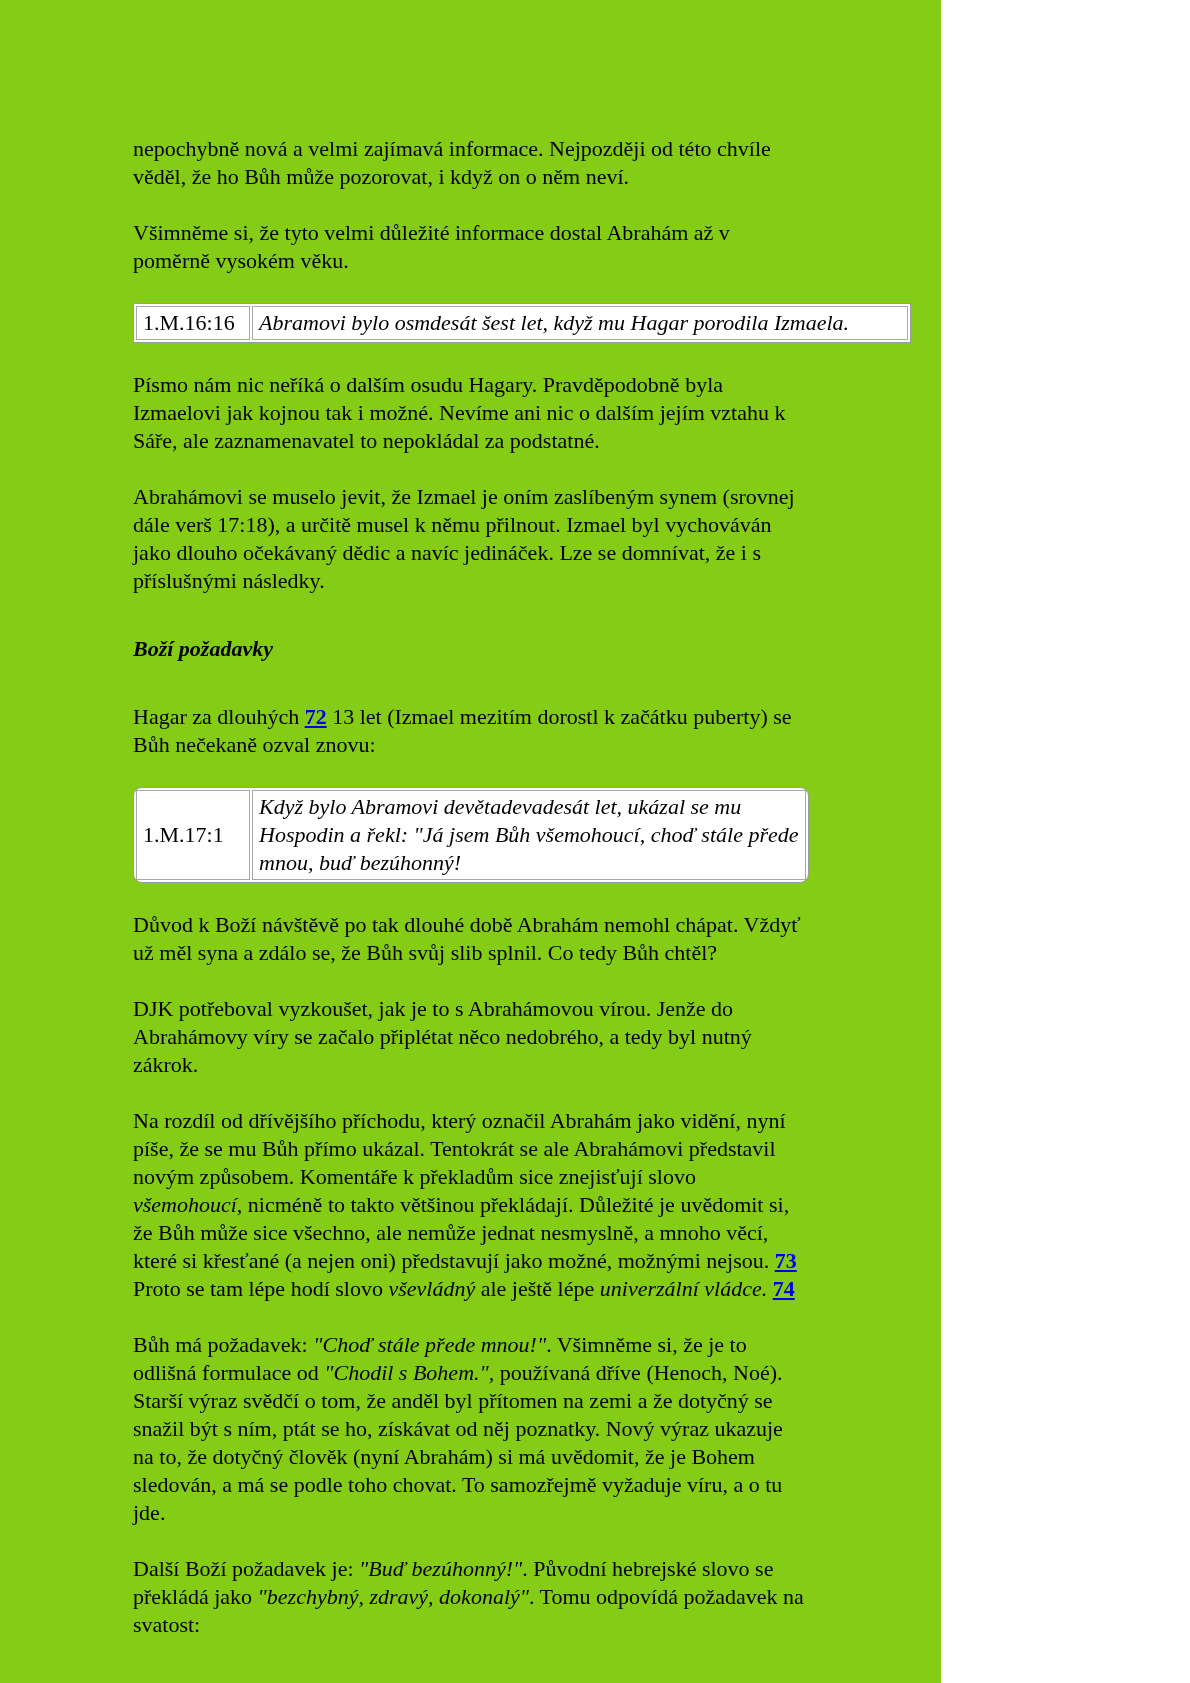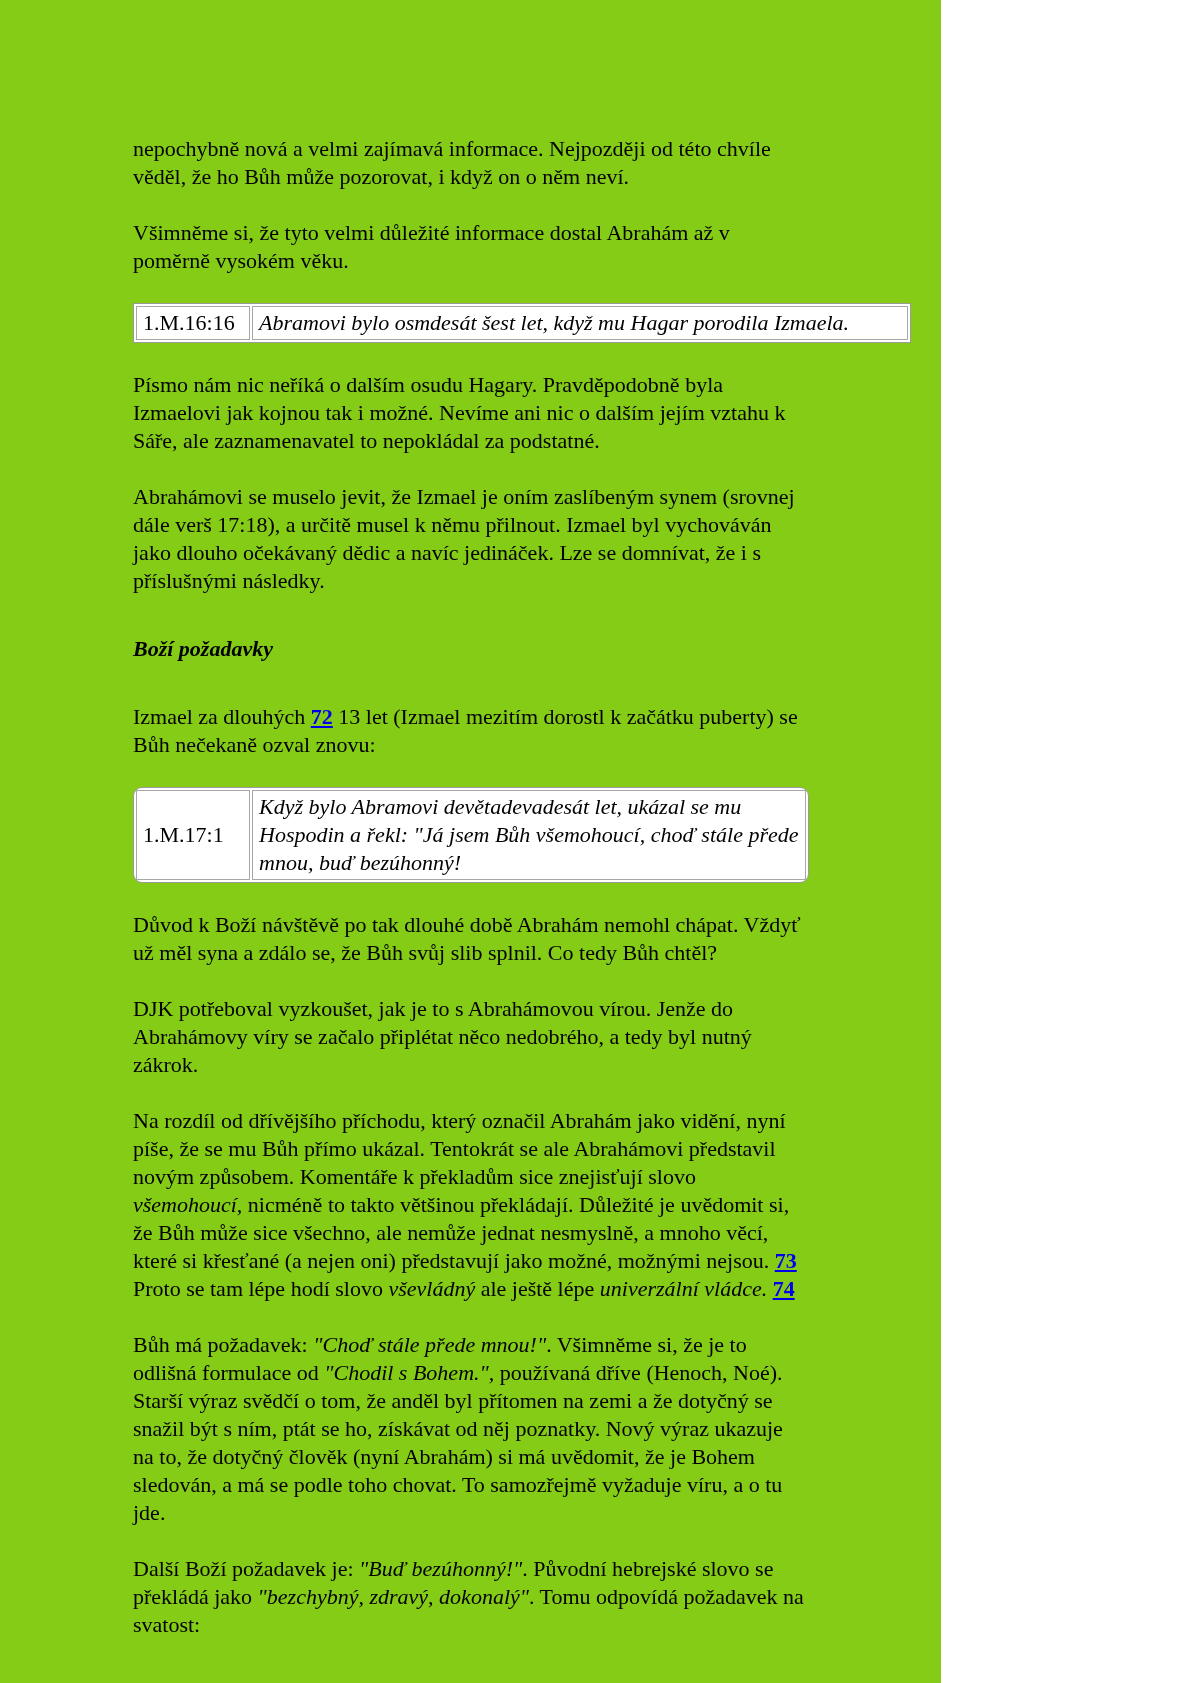--- a/index.html
+++ b/index.html
@@ -86,21 +86,21 @@
     </table>
 
 
 
   <p><span>Písmo nám nic neříká o dalším osudu Hagary. Pravděpodobně byla Izmaelovi jak kojnou tak i možné. Nevíme ani nic o dalším jejím vztahu k Sáře, ale zaznamenavatel to nepokládal za podstatné.</span></p>
 
   <p><span>Abrahámovi se muselo jevit, že Izmael je oním zaslíbeným synem (srovnej dále verš 17:18), a určitě musel k němu přilnout. Izmael byl vychováván jako dlouho očekávaný dědic a navíc jedináček. Lze se domnívat, že i s příslušnými následky.</span></p>
 
   <h2 class="section-heading">Boží požadavky</h2>
 
-  <p><span>Izmael za dlouhých </span><a href="#" class="footnote-link">72</a><span> 13 let (Izmael mezitím dorostl k začátku puberty) se Bůh nečekaně ozval znovu:</span></p>
+  <p><span>Hagar za dlouhých </span><a href="#" class="footnote-link">72</a><span> 13 let (Izmael mezitím dorostl k začátku puberty) se Bůh nečekaně ozval znovu:</span></p>
 
   <table class="verse-table t2">
     <tbody>
         <tr>
       <td class="ref-cell">1.M.17:1</td>
       <td class="verse-cell">Když bylo Abramovi devětadevadesát let, ukázal se mu Hospodin a řekl: "Já jsem Bůh všemohoucí, choď stále přede mnou, buď bezúhonný!</td>
     </tr>
   </tbody>
     </table>
 

